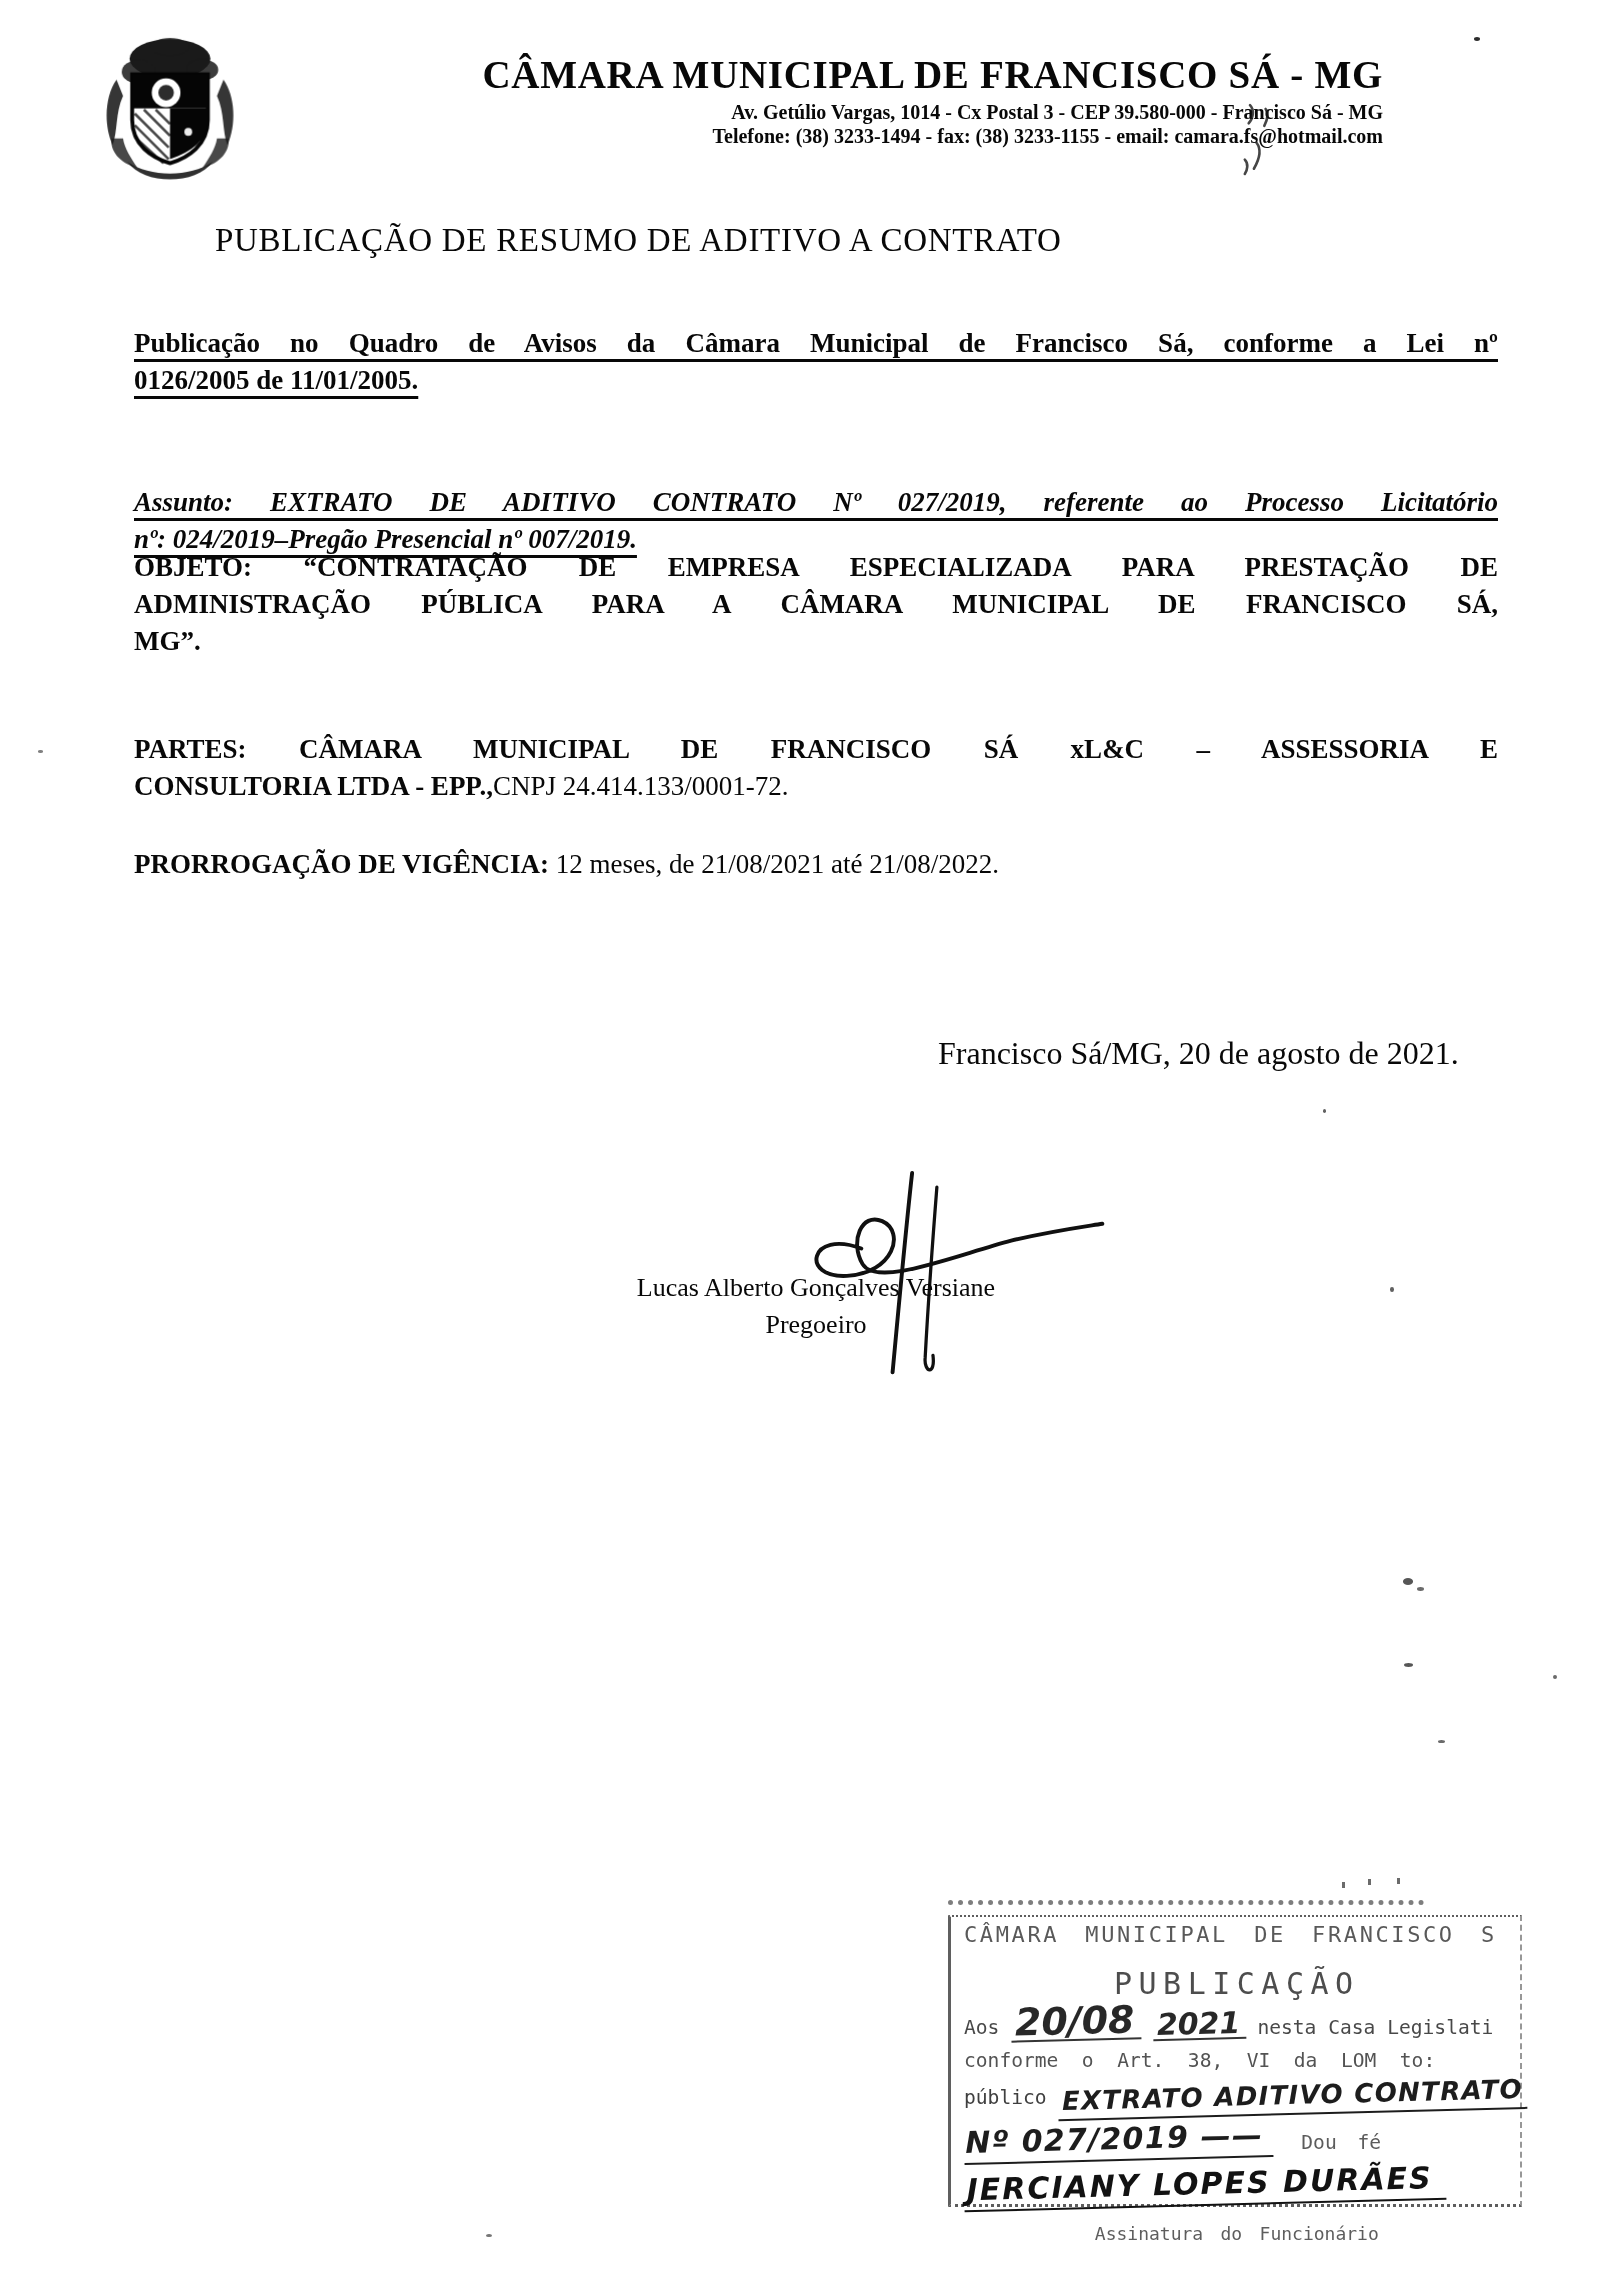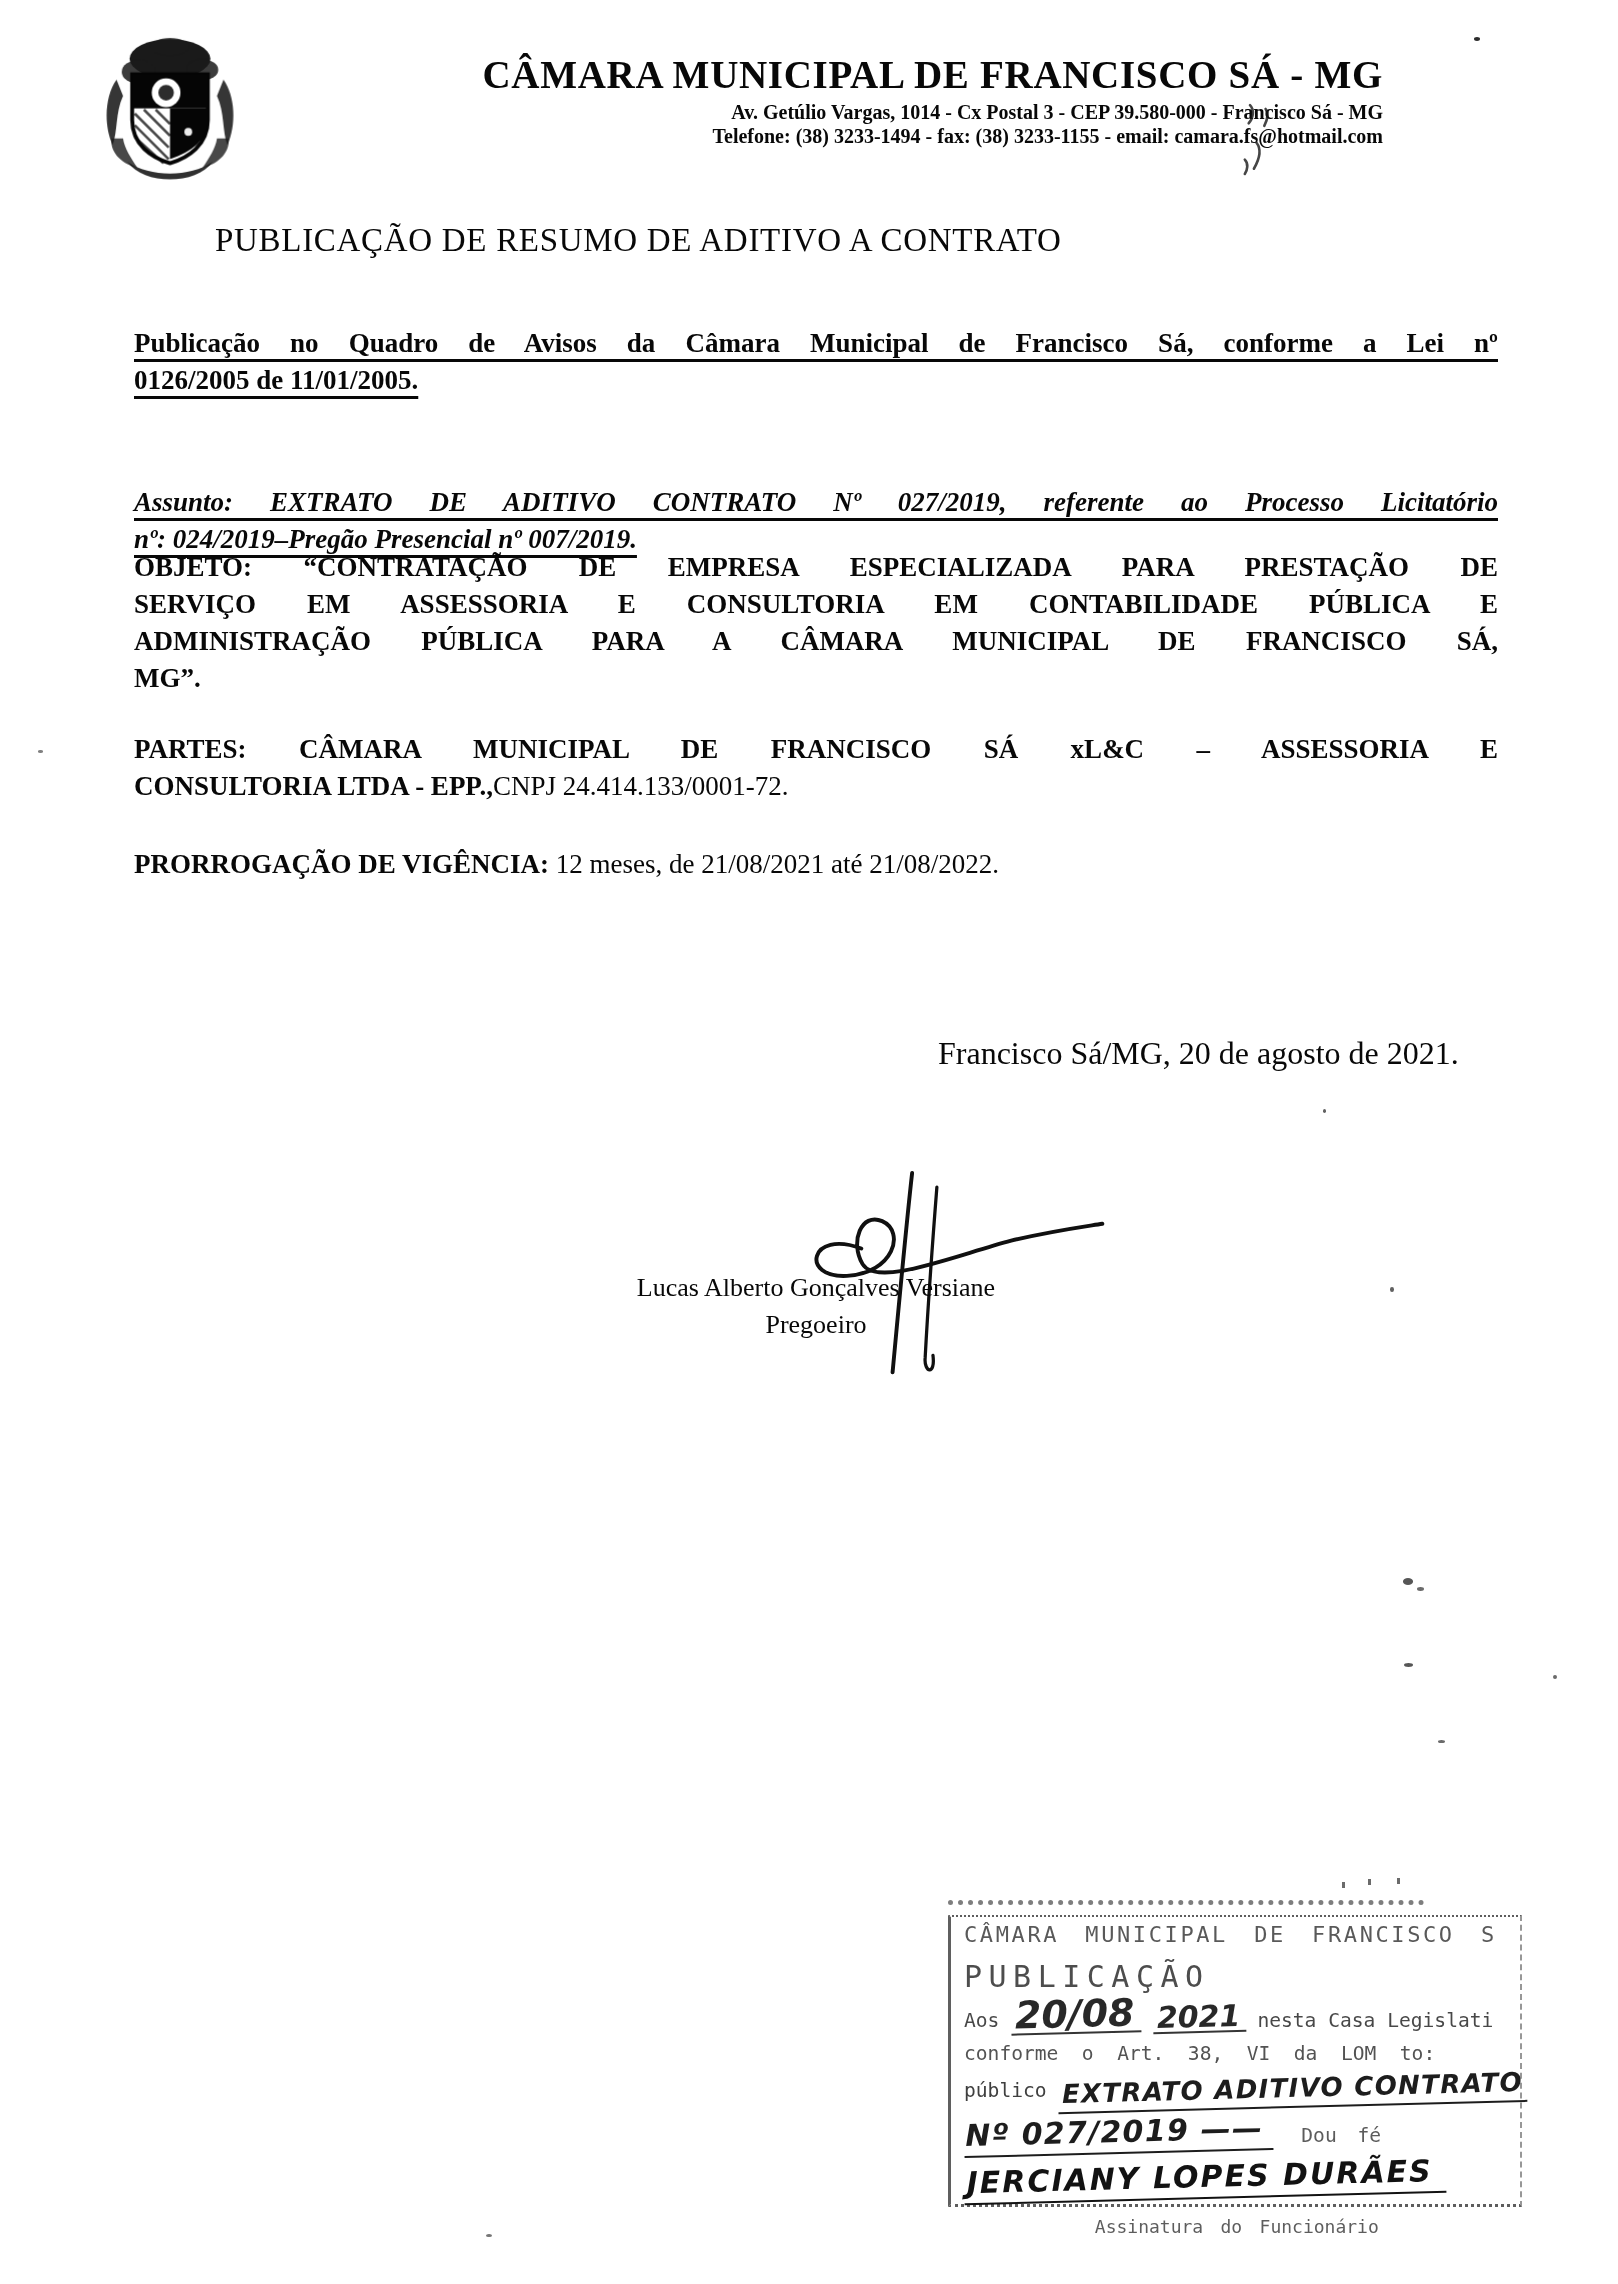--- a/index.html
+++ b/index.html
@@ -42,21 +42,21 @@
   .stamp{
     position:absolute;left:948px;top:1915px;width:574px;height:292px;box-sizing:border-box;
     border-top:2.6px dotted rgba(55,55,55,.8);
     border-bottom:3.3px dotted rgba(55,55,55,.8);
     border-left:3.9px solid rgba(45,45,45,.75);
     border-right:2px dashed rgba(70,70,70,.55);
     padding:5.2px 10.4px 3.9px 13px;
     font-family:"DejaVu Sans Mono",monospace;color:#383838;
   }
   .st-row1{font-size:22px;letter-spacing:2.6px;word-spacing:10.4px;opacity:.82;white-space:nowrap;}
-  .st-row2{font-size:30px;letter-spacing:6.5px;margin-top:12px;opacity:.88;}
+  .st-row2{font-size:30px;letter-spacing:6.5px;text-align:center;margin-top:19px;opacity:.88;}
   .st-row3{font-size:19.6px;margin-top:2.6px;opacity:.9;white-space:nowrap;}
   .st-row4{font-size:19.6px;word-spacing:11.7px;margin-top:7.8px;opacity:.85;white-space:nowrap;}
   .st-row5{font-size:19.6px;margin-top:7.8px;opacity:.95;white-space:nowrap;}
   .st-row6{font-size:19.6px;margin-top:6.5px;opacity:.95;white-space:nowrap;}
   .st-row7{margin-top:5.2px;white-space:nowrap;}
   .st-row8{font-size:18px;text-align:center;margin-top:18px;opacity:.8;word-spacing:6.5px;}
   .hw{font-family:"DejaVu Sans",sans-serif;font-style:italic;font-weight:600;color:#161616;
       display:inline-block;transform:rotate(-1.5deg);}
   .hw-date{font-size:38px;line-height:.9;border-bottom:2.6px solid #232323;padding:0 6.5px 1.3px 3.9px;}
   .hw-year{font-size:30px;line-height:.9;border-bottom:2.6px solid #232323;padding:0 5.2px 1.3px 3.9px;}
@@ -136,21 +136,20 @@
       <div class="uline" style="display:inline-block;">0126/2005 de 11/01/2005.</div>
     </div>
 
     <div class="para p2">
       <div class="j uline">Assunto: EXTRATO DE ADITIVO CONTRATO Nº 027/2019, referente ao Processo Licitatório</div>
       <div class="uline" style="display:inline-block;">nº: 024/2019–Pregão Presencial nº 007/2019.</div>
     </div>
 
     <div class="para p3">
       <div class="j">OBJETO: “CONTRATAÇÃO DE EMPRESA ESPECIALIZADA PARA PRESTAÇÃO DE</div>
-      <div class="j">SERVIÇO EM ASSESSORIA E CONSULTORIA EM CONTABILIDADE PÚBLICA E</div>
       <div class="j">ADMINISTRAÇÃO PÚBLICA PARA A CÂMARA MUNICIPAL DE FRANCISCO SÁ,</div>
       <div>MG”.</div>
     </div>
 
     <div class="para p4">
       <div class="j">PARTES: CÂMARA MUNICIPAL DE FRANCISCO SÁ xL&amp;C – ASSESSORIA E</div>
       <div><span>CONSULTORIA LTDA - EPP.,</span><span class="reg">CNPJ 24.414.133/0001-72.</span></div>
     </div>
 
     <div class="para p5">

